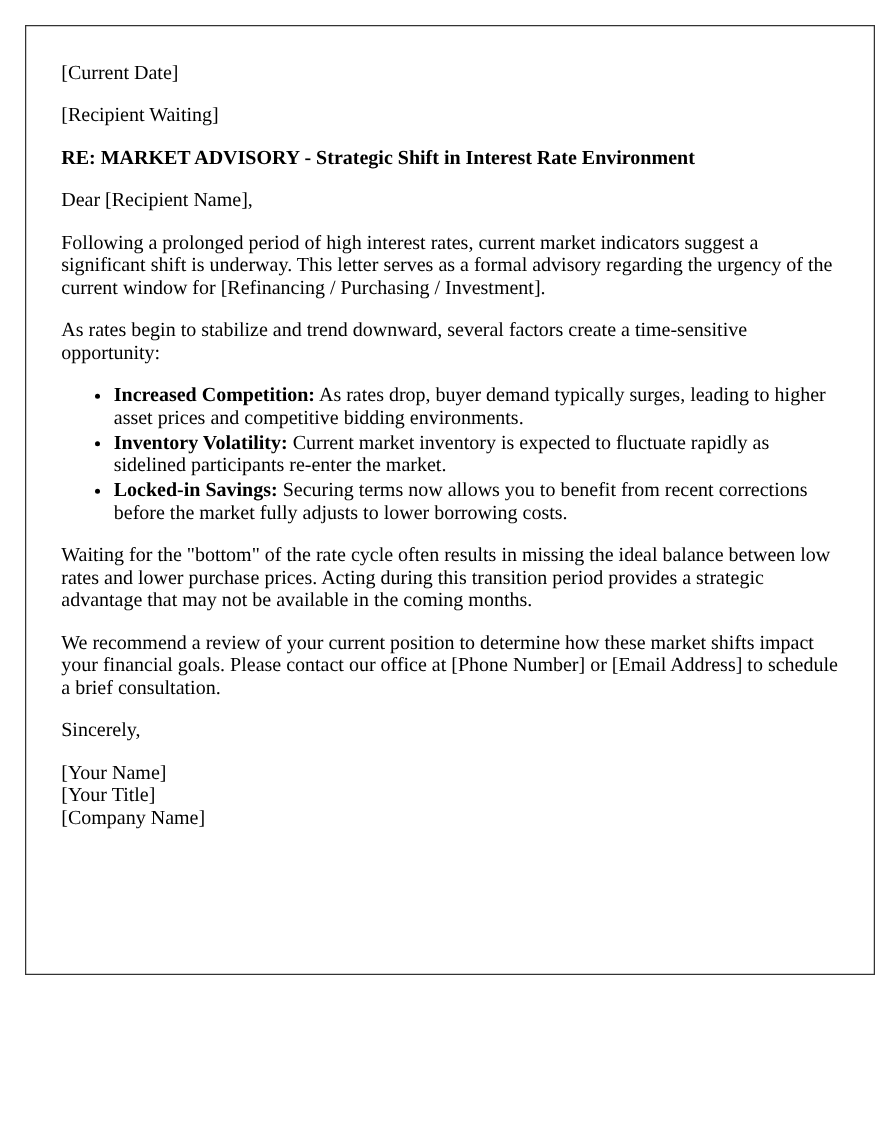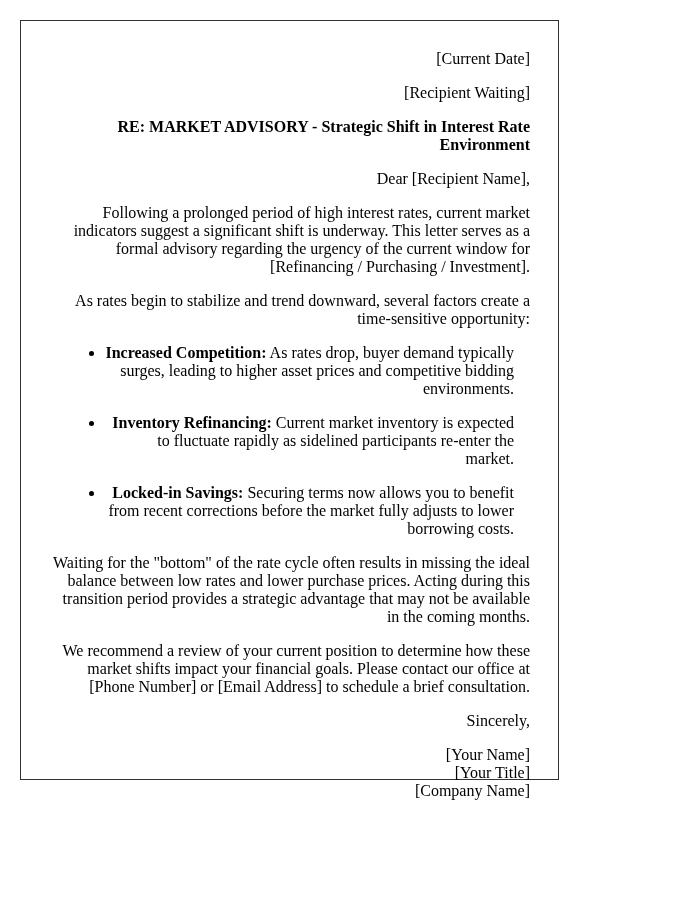--- a/index.html
+++ b/index.html
@@ -13,43 +13,42 @@
       position: relative;
       font-family: "Liberation Serif", "DejaVu Serif", serif;
       font-size: 16px;
       line-height: 18px;
       color: #000000;
     }
     .letter {
       position: absolute;
       left: 20px;
       top: 20px;
-      width: 539px;
+      width: 680px;
       height: 760px;
       border: 1px solid #333333;
       box-sizing: border-box;
       padding: 29px 28px 20px 28px;
-      text-align: right;
     }
     p {
       margin: 0 0 16px 0;
     }
     .block-line {
       display: block;
     }
     .subject {
       font-weight: bold;
     }
     ul.factors {
       margin: 0 0 16px 0;
       padding-left: 40px;
       list-style: disc;
     }
     ul.factors li {
-      margin: 16px;
+      margin: 2px;
     }
     .factor-title {
       font-weight: bold;
     }
   </style>
 </head>
 <body>
 
 <div class="letter">
 
@@ -65,21 +64,21 @@
 
   <p>Following a prolonged period of high interest rates, current market indicators suggest a significant shift is underway. This letter serves as a formal advisory regarding the urgency of the current window for [Refinancing / Purchasing / Investment].</p>
 
   <p>As rates begin to stabilize and trend downward, several factors create a time-sensitive opportunity:</p>
 
   <ul class="factors">
     <li>
       <span class="factor-title">Increased Competition:</span><span> As rates drop, buyer demand typically surges, leading to higher asset prices and competitive bidding environments.</span>
     </li>
     <li>
-      <span class="factor-title">Inventory Refinancing:</span><span> Current market inventory is expected to fluctuate rapidly as sidelined participants re-enter the market.</span>
+      <span class="factor-title">Inventory Volatility:</span><span> Current market inventory is expected to fluctuate rapidly as sidelined participants re-enter the market.</span>
     </li>
     <li>
       <span class="factor-title">Locked-in Savings:</span><span> Securing terms now allows you to benefit from recent corrections before the market fully adjusts to lower borrowing costs.</span>
     </li>
   </ul>
 
   <p>Waiting for the "bottom" of the rate cycle often results in missing the ideal balance between low rates and lower purchase prices. Acting during this transition period provides a strategic advantage that may not be available in the coming months.</p>
 
   <p>We recommend a review of your current position to determine how these market shifts impact your financial goals. Please contact our office at [Phone Number] or [Email Address] to schedule a brief consultation.</p>
 

